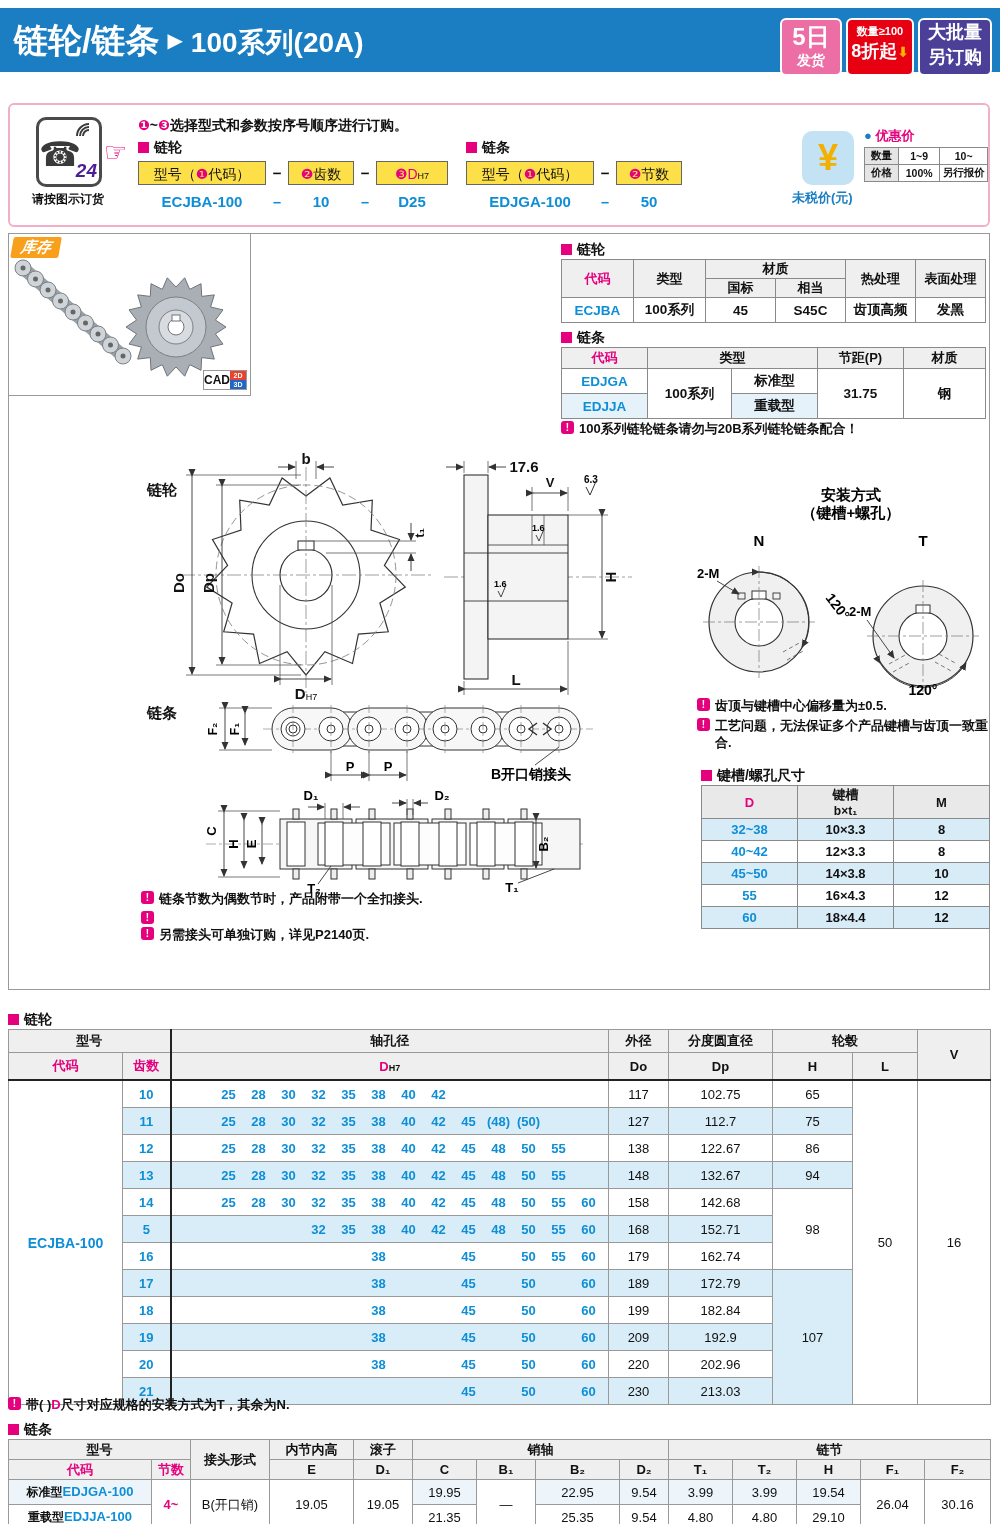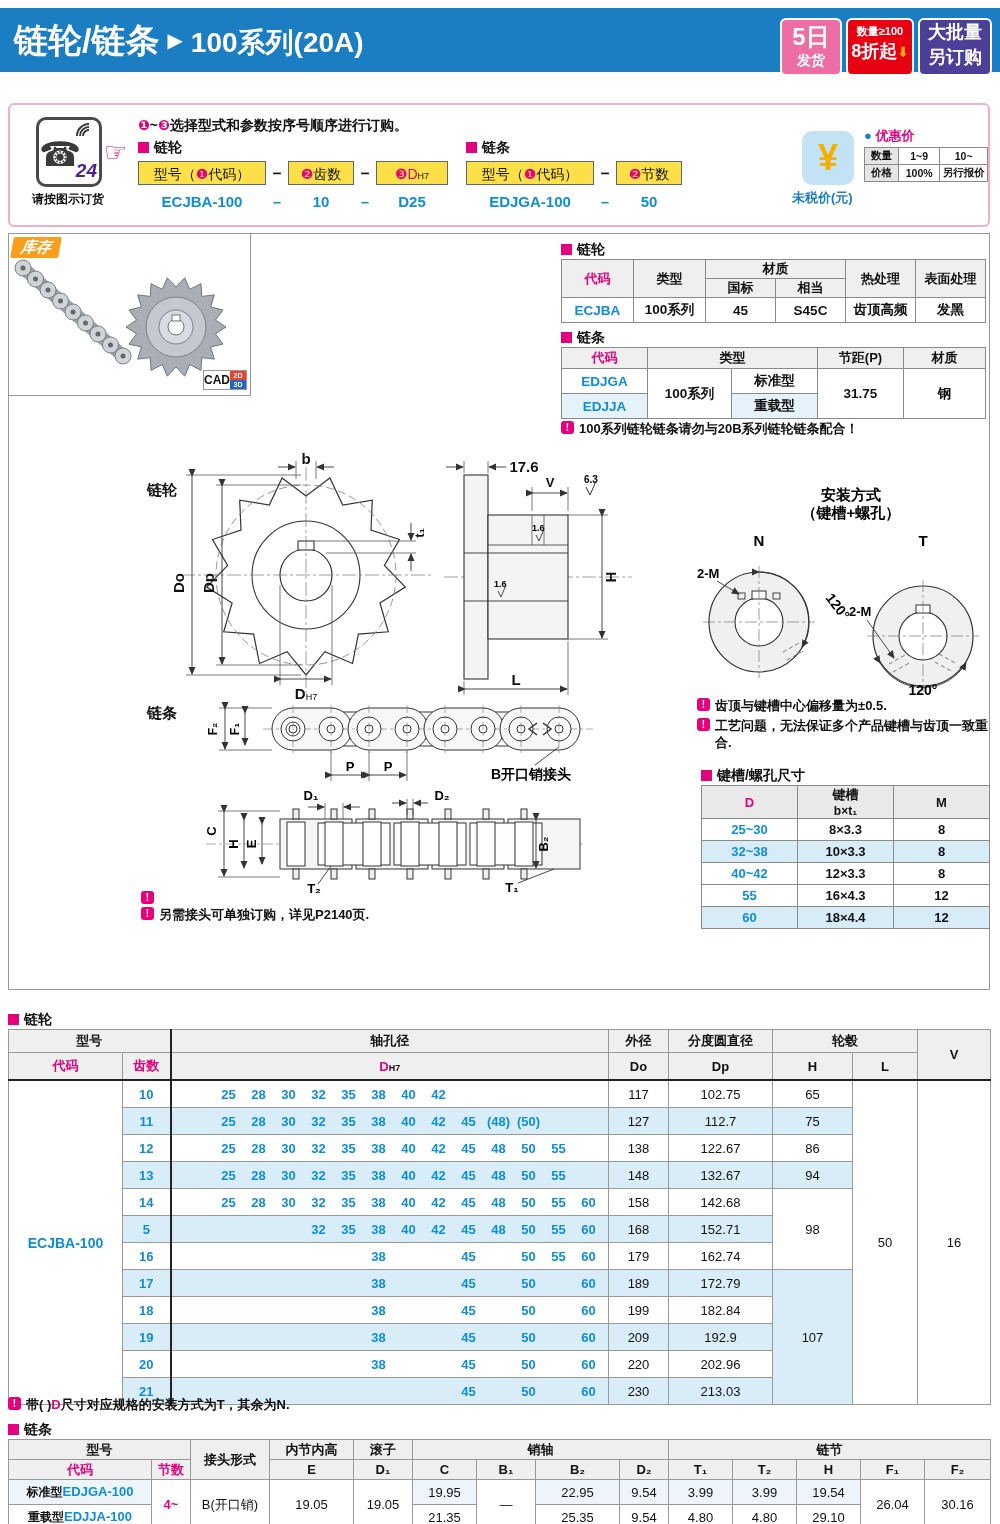--- a/index.html
+++ b/index.html
@@ -449,34 +449,34 @@
       <tr>
           <th class="mag">D</th>
           <th>
             <div>键槽</div>
             <div style="font-size:12px">b×t₁</div>
           </th>
           <th>M</th>
         </tr>
     </thead>
     <tbody>
-        <tr>
-          <td class="blue">25~30</td>
-          <td>8×3.3</td>
-          <td>8</td>
-        </tr>
         <tr class="alt">
           <td class="blue">32~38</td>
           <td>10×3.3</td>
           <td>8</td>
         </tr>
         <tr>
           <td class="blue">40~42</td>
           <td>12×3.3</td>
           <td>8</td>
+        </tr>
+        <tr class="alt">
+          <td class="blue">45~50</td>
+          <td>14×3.8</td>
+          <td>10</td>
         </tr>
         <tr>
           <td class="blue">55</td>
           <td>16×4.3</td>
           <td>12</td>
         </tr>
         <tr class="alt">
           <td class="blue">60</td>
           <td>18×4.4</td>
           <td>12</td>
@@ -603,20 +603,24 @@
     <text x="168" y="104" text-anchor="middle" font-size="13" font-weight="bold">T₂</text>
     <line x1="390" y1="31" x2="390" y2="79" stroke="#333" stroke-width="0.9" marker-start="url(#ar5)" marker-end="url(#ar5)"></line>
     <text transform="translate(402,55) rotate(-90)" text-anchor="middle" font-size="13" font-weight="bold">B₂</text>
     <line x1="408" y1="80" x2="372" y2="94" stroke="#333" stroke-width="0.9"></line>
     <text x="366" y="103" text-anchor="middle" font-size="13" font-weight="bold">T₁</text>
   </svg>
 
   <div class="abs" style="left:132px;top:656px;width:480px">
       <div class="note-line">
         <span class="note-icon"></span>
+        <span class="note-text">链条节数为偶数节时，产品附带一个全扣接头.</span>
+      </div>
+      <div class="note-line">
+        <span class="note-icon"></span>
       </div>
       <div class="note-line">
         <span class="note-icon"></span>
         <span class="note-text">另需接头可单独订购，详见P2140页.</span>
       </div>
     </div>
 </div>
 
 <div class="abs seclab" style="left:8px;top:1011px"><span class="sq"></span><span>链轮</span></div>
 <table class="abs mt" style="left:8px;top:1029px">

